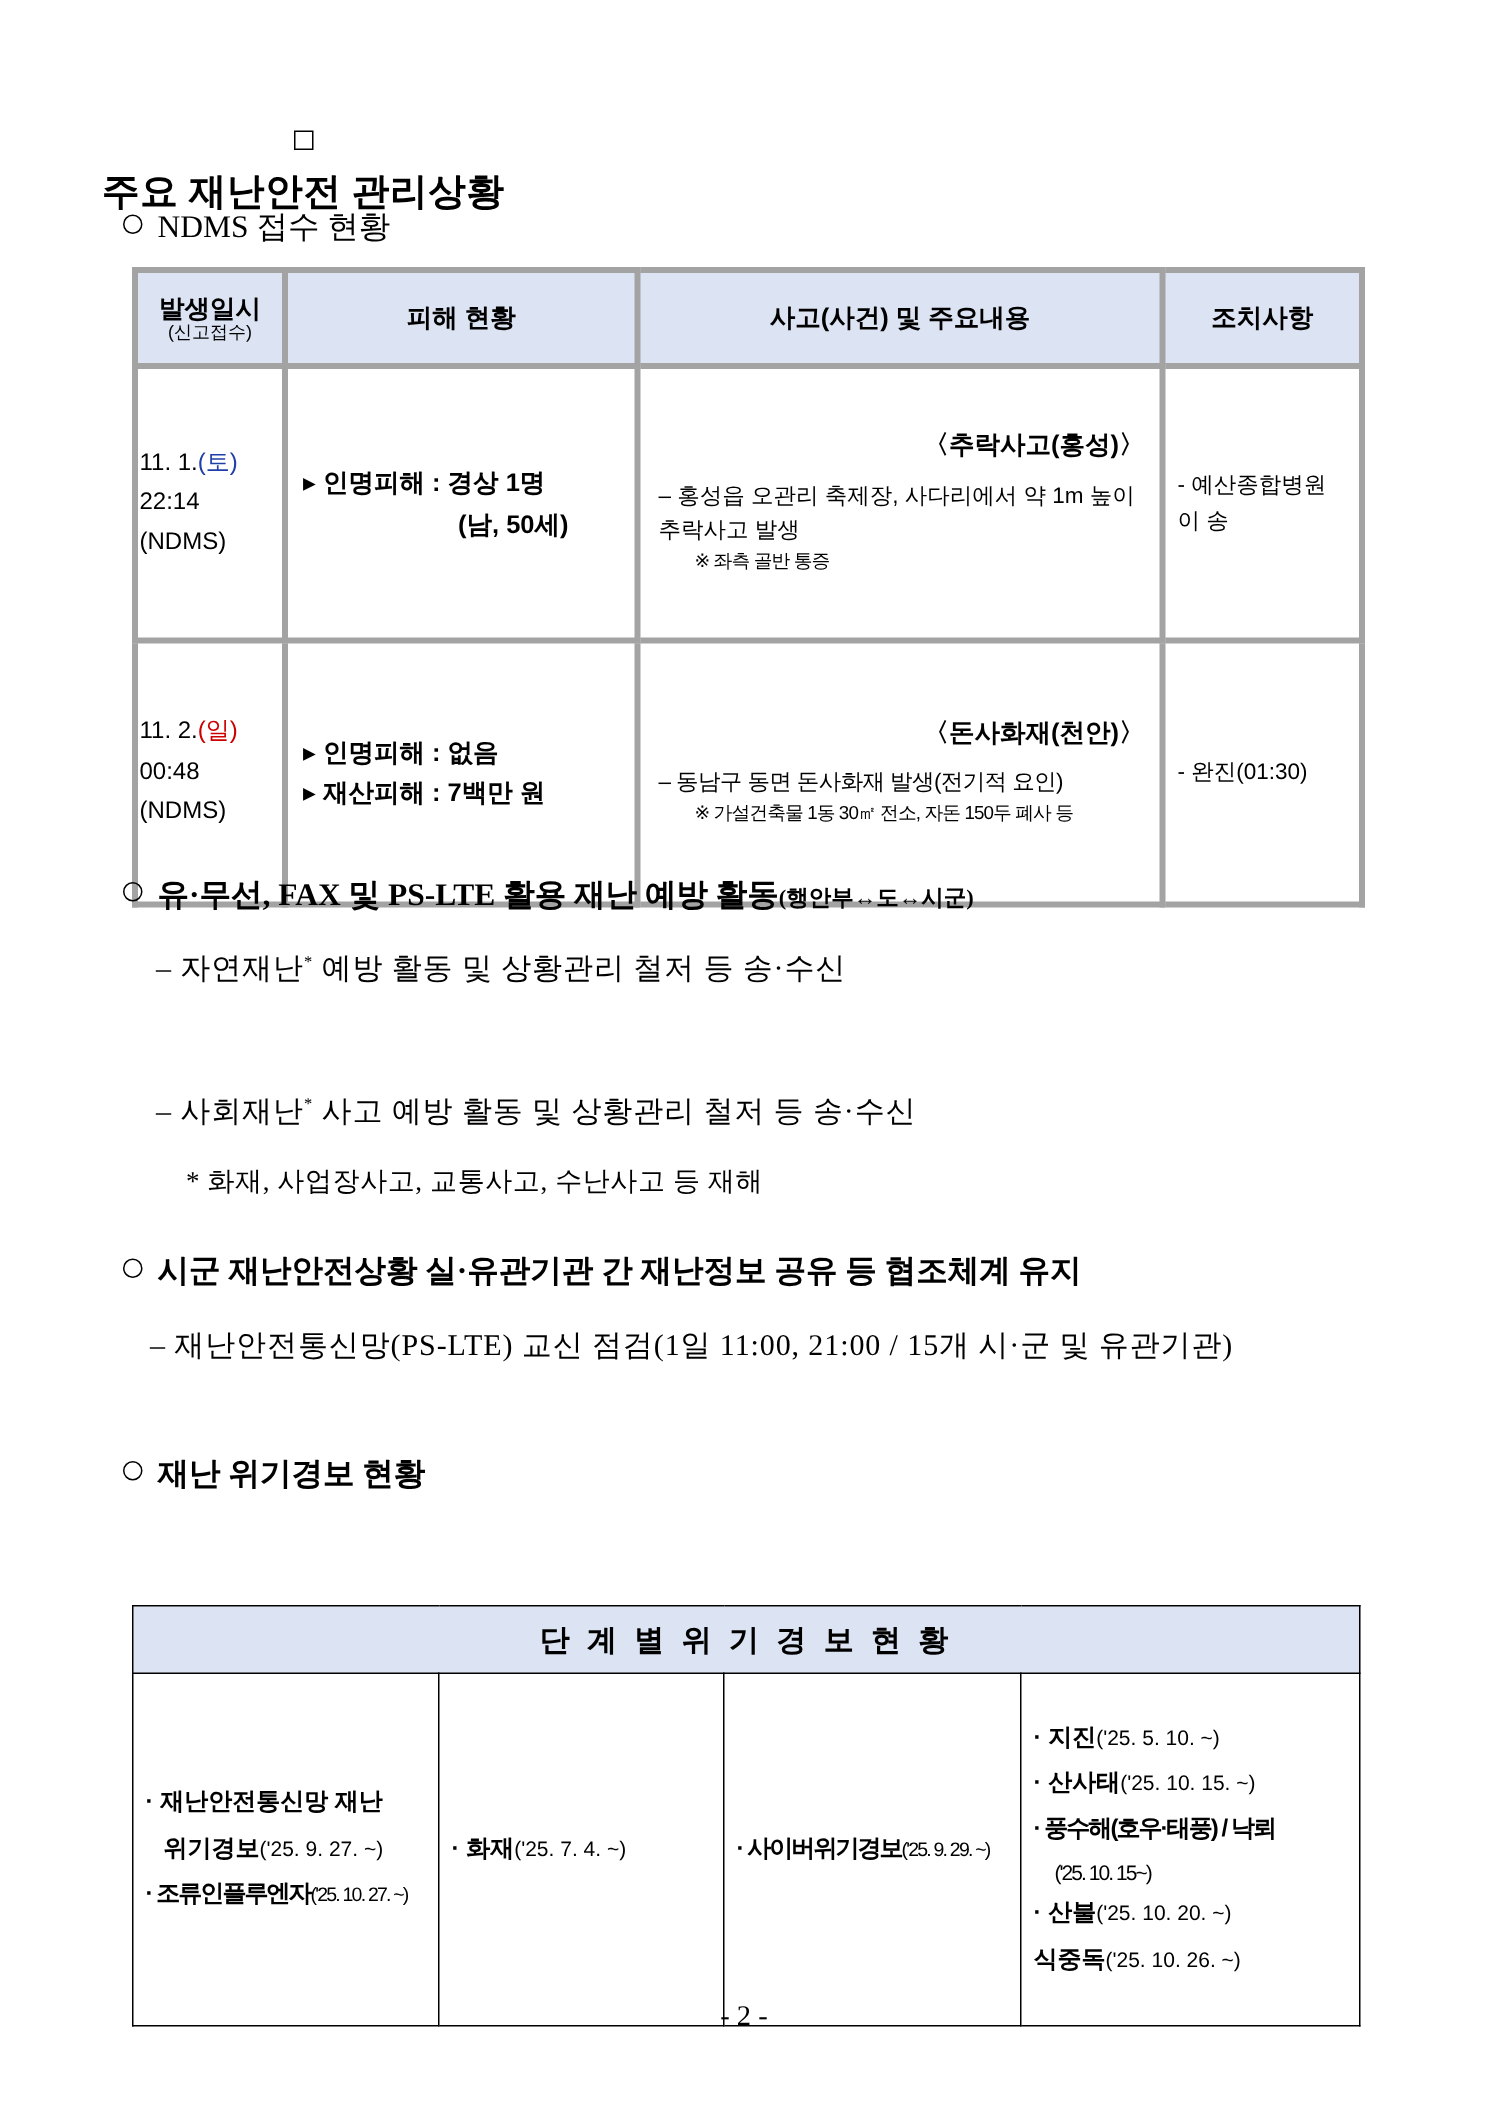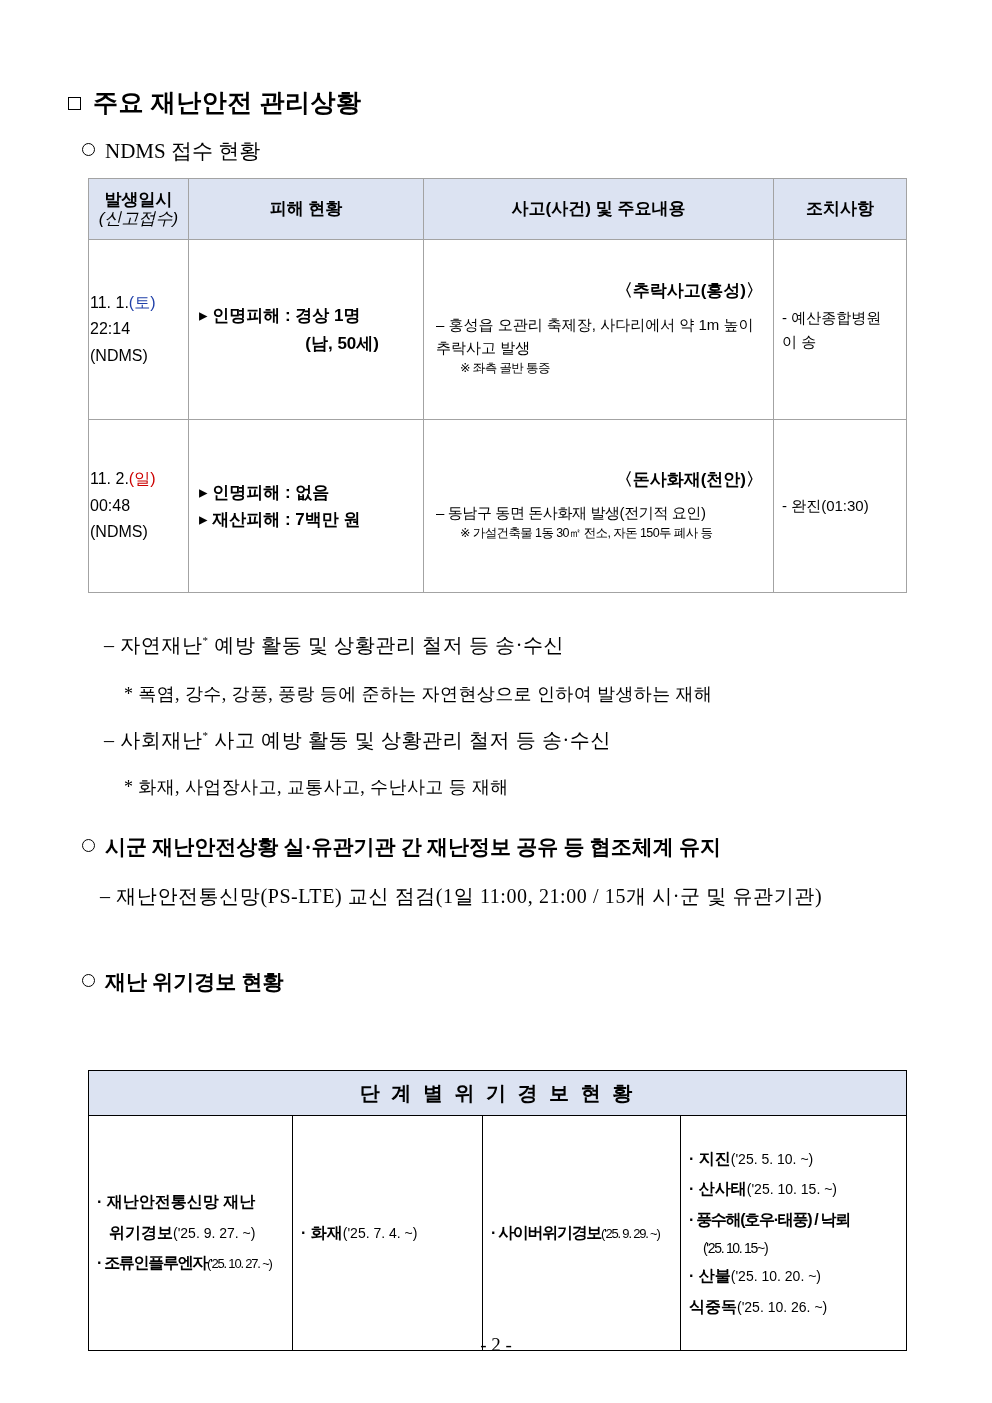--- a/index.html
+++ b/index.html
@@ -27,20 +27,21 @@
     position: absolute;
     left: 68px;
     top: 86px;
     font-size: 25px;
     font-weight: bold;
     letter-spacing: 0.5px;
     white-space: nowrap;
     display: flex;
     align-items: center;
     gap: 12px;
+    flex-direction: column;
   }
   .sq-bullet {
     display: inline-block;
     width: 13px;
     height: 13px;
     border: 1.6px solid #000;
     box-sizing: border-box;
     position: relative;
     top: 1px;
   }
@@ -89,36 +90,35 @@
   .tbl-ndms {
     position: absolute;
     left: 88px;
     top: 178px;
     width: 818px;
     border-collapse: collapse;
     table-layout: fixed;
     font-family: "Liberation Sans", "DejaVu Sans", sans-serif;
   }
   .tbl-ndms th, .tbl-ndms td {
-    border: 1px solid #a3a3a3;
+    border: 4px solid #a3a3a3;
     vertical-align: middle;
   }
   .tbl-ndms thead th {
     background: #dce3f2;
     height: 58px;
     font-size: 17px;
     font-weight: bold;
     text-align: center;
     line-height: 1.12;
   }
   .th-sub {
     display: block;
-    font-size: 17px;
+    font-size: 12px;
     font-weight: normal;
-    font-style: italic;
   }
   .col-date   { width: 100px; }
   .col-damage { width: 235px; }
   .col-detail { width: 350px; }
   .col-action { width: 133px; }
 
   .cell-date {
     font-size: 16px;
     line-height: 1.65;
     color: #000;
@@ -307,26 +307,31 @@
         <td class="cell-detail">
           <span class="detail-title">〈돈사화재(천안)〉</span>
           <span class="detail-body nowrap-tight">– 동남구 동면 돈사화재 발생(전기적 요인)</span>
           <span class="detail-note indent">※ 가설건축물 1동 30㎡ 전소, 자돈 150두 폐사 등</span>
         </td>
         <td class="cell-action">- 완진(01:30)</td>
       </tr>
     </tbody>
   </table>
 
+  <div class="h-sub bold" style="left:82px; top:582px;">
+    <span class="ci-bullet"></span>
+    <span>
+      <span>유·무선, FAX 및 PS-LTE 활용 재난 예방 활동</span><span class="small-paren">(행안부↔도↔시군)</span>
+    </span>
+  </div>
 
   <div class="dash-line" style="left:104px; top:632px;">
     <span>– 자연재난</span><span class="sup">*</span><span> 예방 활동 및 상황관리 철저 등 송·수신</span>
   </div>
 
-  <div class="star-line" style="left:124px; top:682px;">* 폭염, 강수, 강풍, 풍랑 등에 준하는 자연현상으로 인하여 발생하는 재해</div>
 
   <div class="dash-line" style="left:104px; top:727px;">
     <span>– 사회재난</span><span class="sup">*</span><span> 사고 예방 활동 및 상황관리 철저 등 송·수신</span>
   </div>
 
   <div class="star-line" style="left:124px; top:775px;">* 화재, 사업장사고, 교통사고, 수난사고 등 재해</div>
 
   <div class="h-sub bold" style="left:82px; top:833px;">
     <span class="ci-bullet"></span>
     <span>시군 재난안전상황 실·유관기관 간 재난정보 공유 등 협조체계 유지</span>

